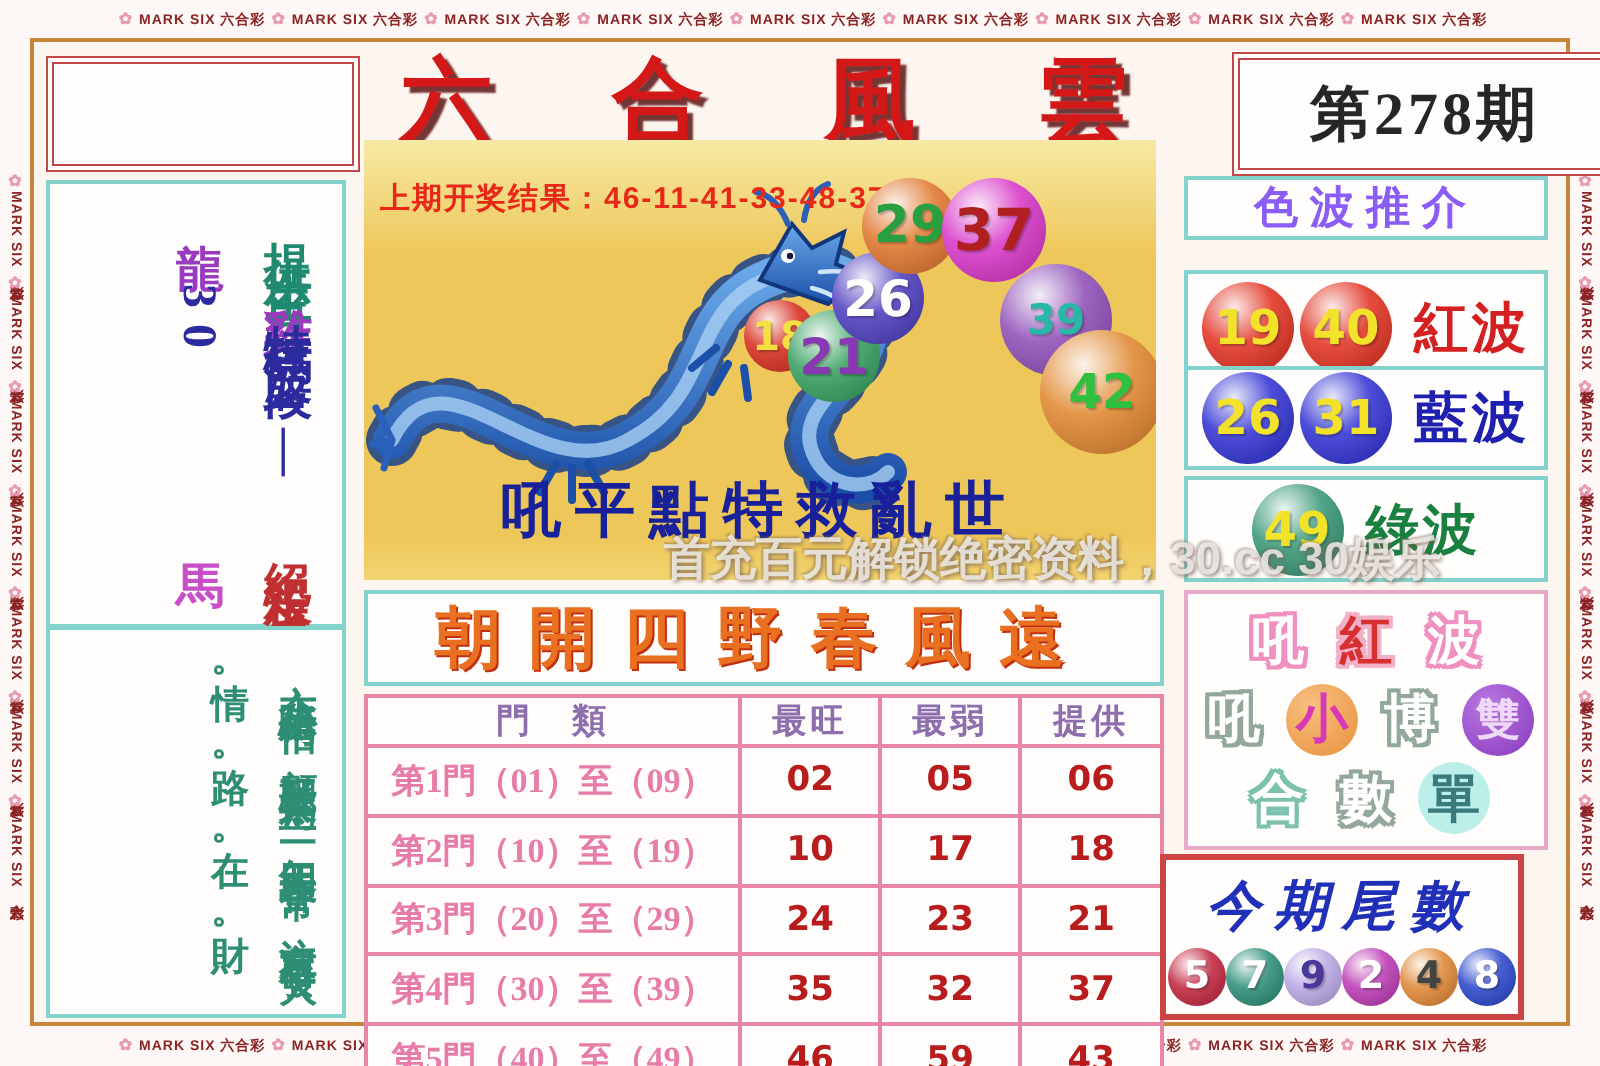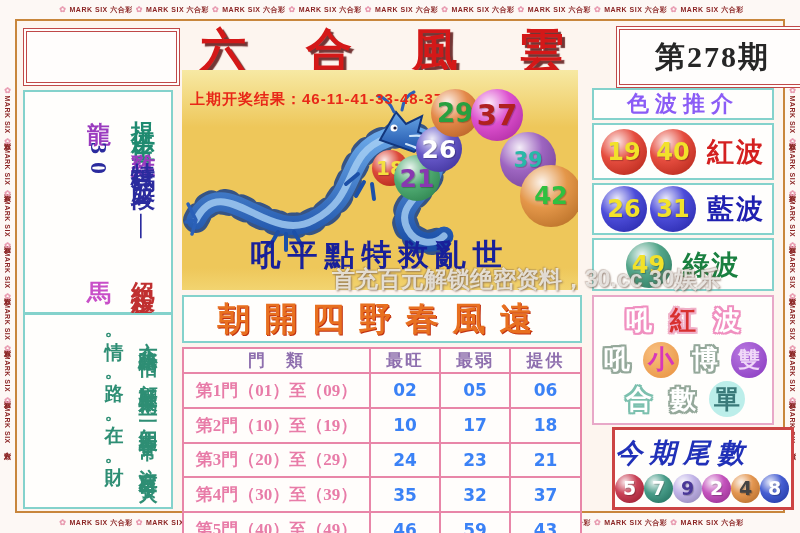--- a/index.html
+++ b/index.html
@@ -61,21 +61,21 @@
 
   
   #sloganbox{left:182px;top:295px;width:400px;height:48px;display:flex;align-items:center;justify-content:center;}
   #sloganbox span{font:bold 33px "Liberation Serif",serif;color:#e87020;letter-spacing:14px;
         text-shadow:1px 1px 0 #c03010;}
   #gatetable{position:absolute;left:182px;top:347px;width:400px;height:201px;
         border-collapse:collapse;background:#fffdfb;table-layout:fixed;}
   #gatetable td,#gatetable th{border:2px solid #e886a8;padding:0;text-align:center;vertical-align:middle;}
   #gatetable th{font:bold 17px "Liberation Serif",serif;color:#8e6fae;letter-spacing:2px;}
   #gatetable td.lbl{font:bold 17px "Liberation Serif",serif;color:#e87ca8;}
-  #gatetable td.num{font:bold 17px "DejaVu Sans",sans-serif;color:#3b82f6;}
+  #gatetable td.num{font:bold 17px "DejaVu Sans",sans-serif;color:#b91c1c;}
 
   
   #wavehdr{left:592px;top:88px;width:182px;height:32px;display:flex;align-items:center;justify-content:center;}
   #wavehdr span{font:bold 22px "Liberation Serif",serif;color:#8b5cf6;letter-spacing:6px;}
   .wavebox{position:absolute;left:592px;width:182px;display:flex;align-items:center;justify-content:center;gap:3px;}
   .wavebox .wball{width:46px;height:46px;font-size:24px;}
   .wavebox .wlabel{font:bold 27px "Liberation Serif",serif;margin-left:8px;letter-spacing:2px;}
   #shoutbox{position:absolute;left:592px;top:295px;width:182px;height:130px;background:#fffefc;
         border:2px solid #e8a8c8;box-sizing:border-box;display:flex;flex-direction:column;
         justify-content:space-around;align-items:center;padding:4px 0;}
@@ -85,23 +85,23 @@
   .outl{color:#fff;text-shadow:
         -2px -2px 0 var(--oc),2px -2px 0 var(--oc),-2px 2px 0 var(--oc),2px 2px 0 var(--oc),
         0 -2px 0 var(--oc),0 2px 0 var(--oc),-2px 0 0 var(--oc),2px 0 0 var(--oc);}
   .bub-pink{--oc:#f090c0;}
   .bub-gray{--oc:#94a89a;}
   .bub-teal{--oc:#7cc0ae;}
   .fill-red{--oc:#f0b0c8;color:#d83030;}
   .circ-orange{background:radial-gradient(circle at 35% 30%,#f8c080,#e8903c);color:#d838b8;}
   .circ-purple{background:radial-gradient(circle at 35% 30%,#b878e0,#8838c0);color:#f0d8f8;font-size:22px;}
   .circ-cyan{background:radial-gradient(circle at 35% 30%,#e8fcfa,#b0ecе8,#a8e8e4);background-color:#bceeea;color:#3a7a7a;}
-  #tailbox{position:absolute;left:612px;top:427px;width:182px;height:83px;background:#fffefc;
+  #tailbox{position:absolute;left:580px;top:427px;width:182px;height:83px;background:#fffefc;
         border:3px solid #cc4444;box-sizing:border-box;display:flex;flex-direction:column;
-        align-items:flex-start;justify-content:space-around;padding:3px 0;}
+        align-items:center;justify-content:space-around;padding:3px 0;}
   #tailtitle{font:bold italic 27px "Liberation Serif",serif;color:#2030b8;letter-spacing:7px;}
   #tailballs{display:flex;gap:0;}
   .tball{width:29px;height:29px;font-size:19px;}
 </style>
 </head>
 <body>
 
 <div id="canvas">
 
   <div class="strip" id="strip-top"><span class="fl">✿</span><span>MARK SIX 六合彩</span><span class="fl">✿</span><span>MARK SIX 六合彩</span><span class="fl">✿</span><span>MARK SIX 六合彩</span><span class="fl">✿</span><span>MARK SIX 六合彩</span><span class="fl">✿</span><span>MARK SIX 六合彩</span><span class="fl">✿</span><span>MARK SIX 六合彩</span><span class="fl">✿</span><span>MARK SIX 六合彩</span><span class="fl">✿</span><span>MARK SIX 六合彩</span><span class="fl">✿</span><span>MARK SIX 六合彩</span></div>
@@ -218,21 +218,21 @@
           <td class="num">59</td>
           <td class="num">43</td>
         </tr>
       </tbody>
   </table>
 
   <div class="cyanbox" id="wavehdr">
     <span>色波推介</span>
   </div>
   <div id="waverows">
-      <div class="cyanbox wavebox" style="top: 123px; height: 57px;">
+      <div class="cyanbox wavebox" style="top: 135px; height: 57px;">
         <div class="ball wball" style="--c: #e23424; color: rgb(242, 226, 42);">19</div>
         <div class="ball wball" style="--c: #e23424; color: rgb(242, 226, 42);">40</div>
         <span class="wlabel" style="color: rgb(212, 32, 32);">紅波</span>
       </div>
       <div class="cyanbox wavebox" style="top: 183px; height: 52px;">
         <div class="ball wball" style="--c: #3434d4; color: rgb(242, 226, 42);">26</div>
         <div class="ball wball" style="--c: #3434d4; color: rgb(242, 226, 42);">31</div>
         <span class="wlabel" style="color: rgb(32, 32, 176);">藍波</span>
       </div>
       <div class="cyanbox wavebox" style="top: 238px; height: 53px;">

